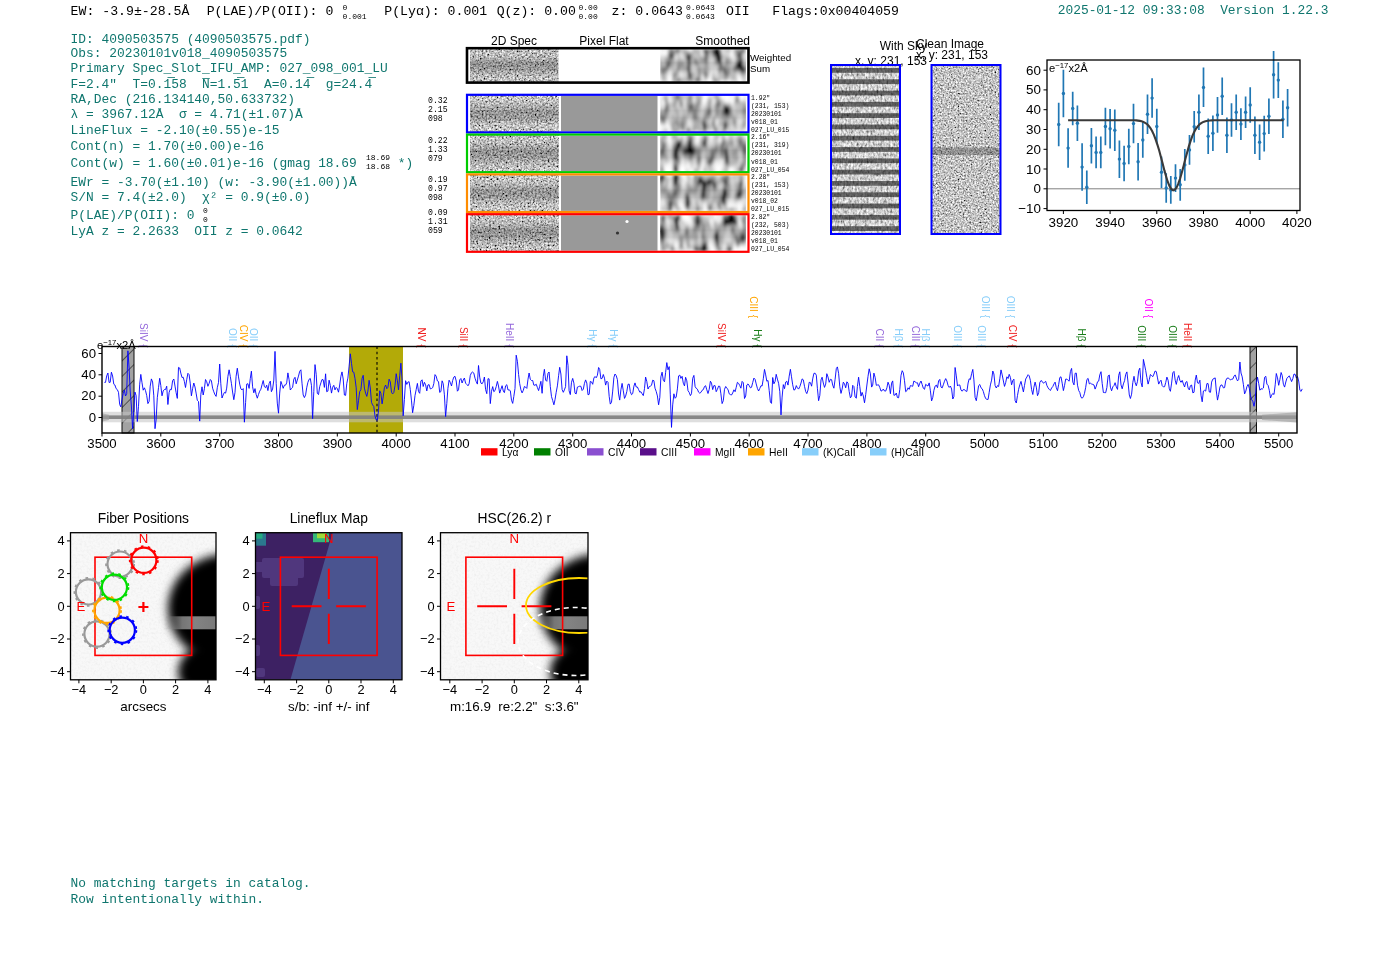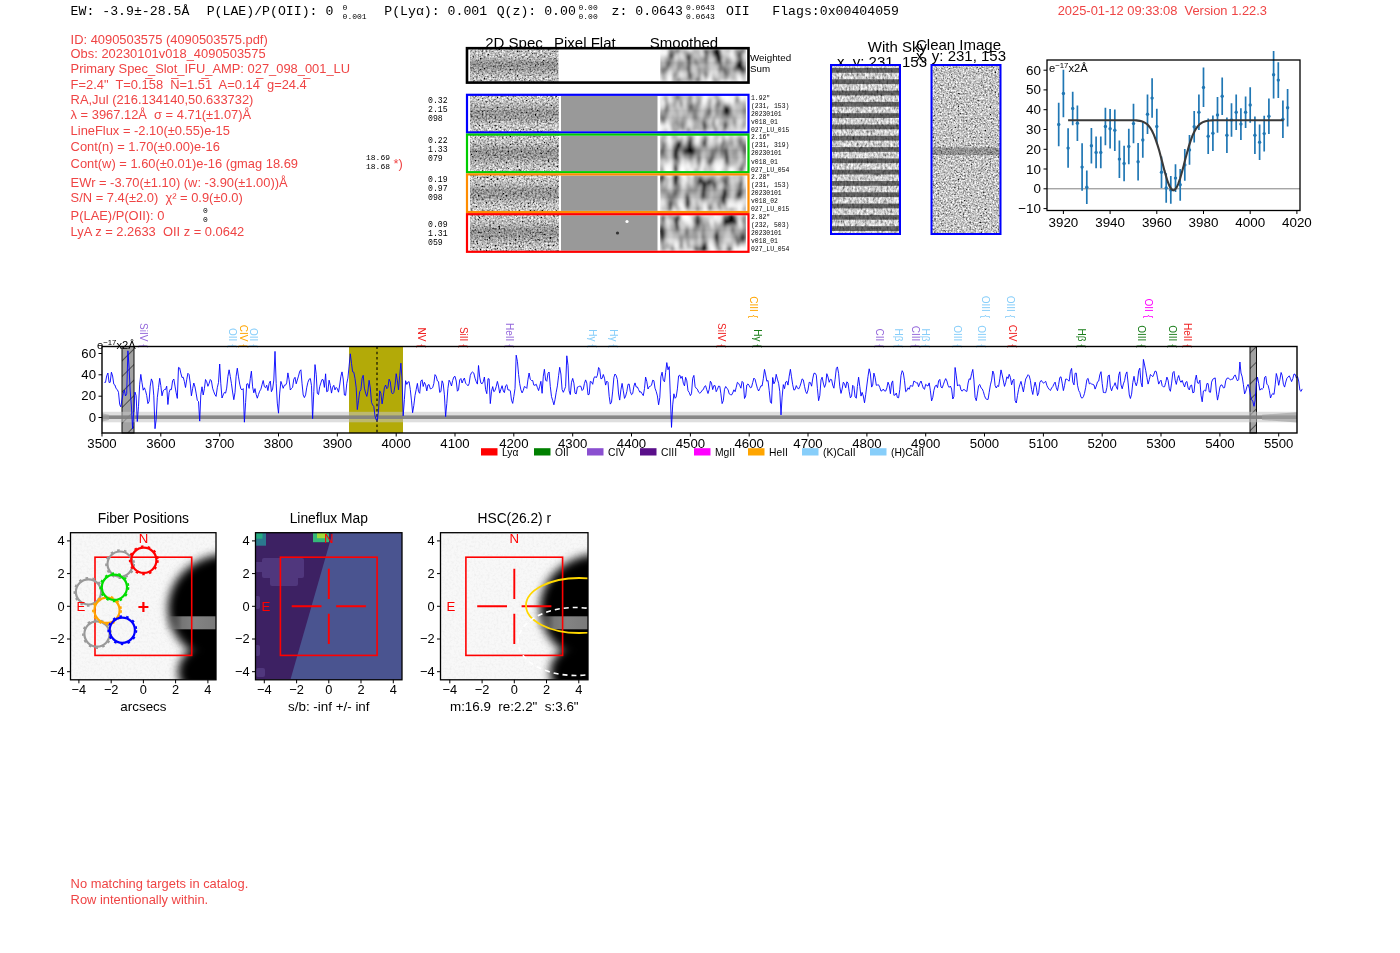--- a/index.html
+++ b/index.html
@@ -1,18 +1,18 @@
 <!DOCTYPE html>
 <html><head><meta charset="utf-8"><style>
 html,body{margin:0;padding:0;background:#fff}
 #pg{position:relative;width:1400px;height:931px;background:#fff;overflow:hidden;font-family:"Liberation Sans",sans-serif}
-.m{position:absolute;font-family:Liberation Sans, sans-serif;font-size:12.9px;line-height:1;color:#ef4444;white-space:pre}
+.m{position:absolute;font-family:Liberation Mono, monospace;font-size:12.9px;line-height:1;color:#0f766e;white-space:pre}
 .m1{position:absolute;font-family:"Liberation Mono",monospace;font-size:13.2px;line-height:1;color:#000;white-space:pre}
 .stk{position:absolute;font-family:"Liberation Mono",monospace;font-size:8px;line-height:9px;color:#000;white-space:pre}
-.t2d{position:absolute;font-size:15px;color:#000;white-space:pre;line-height:1}
+.t2d{position:absolute;font-size:12px;color:#000;white-space:pre;line-height:1}
 .tiny{position:absolute;font-family:"Liberation Mono",monospace;font-size:8.2px;line-height:9px;color:#000;white-space:pre;}
 .rann{position:absolute;font-family:"Liberation Mono",monospace;font-size:6.4px;line-height:8.1px;color:#000;white-space:pre}
 .tk{font-size:13.2px;fill:#000;font-family:"Liberation Sans",sans-serif}
 .tk2{font-size:12.8px;fill:#000;font-family:"Liberation Sans",sans-serif}
 .tk3{font-size:13.4px;fill:#000;font-family:"Liberation Sans",sans-serif}
 .lg{font-size:10.3px;fill:#000;font-family:"Liberation Sans",sans-serif}
 .ne{font-size:13.2px;fill:#ff0000;font-family:"Liberation Sans",sans-serif}
 svg{position:absolute;overflow:visible}
 svg text{font-family:"Liberation Sans",sans-serif}
 </style></head><body>
@@ -26,35 +26,35 @@
 <div class="stk" style="left:578.5px;top:3px">0.00<br>0.00</div>
 <div class="m1" style="left:611.6px;top:5.2px">z: 0.0643</div>
 <div class="stk" style="left:686px;top:3px">0.0643<br>0.0643</div>
 <div class="m1" style="left:726px;top:5.2px">OII</div>
 <div class="m1" style="left:772.3px;top:5.2px">Flags:0x00404059</div>
 <div class="m" style="left:1057.7px;top:5.4px">2025-01-12 09:33:08  Version 1.22.3</div>
 <div class="m" style="left:70.6px;top:33.6px">ID: 4090503575 (4090503575.pdf)</div>
 <div class="m" style="left:70.6px;top:48.2px">Obs: 20230101v018_4090503575</div>
 <div class="m" style="left:70.6px;top:63.4px">Primary Spec_Slot_IFU_AMP: 027_098_001_LU</div>
 <div class="m" style="left:70.6px;top:78.7px">F=2.4"  T=0.1̅58  N̅=1.5̅1  A=0.14̅  g=24.4̅</div>
-<div class="m" style="left:70.6px;top:93.8px">RA,Jul (216.134140,50.633732)</div>
+<div class="m" style="left:70.6px;top:93.8px">RA,Dec (216.134140,50.633732)</div>
 <div class="m" style="left:70.6px;top:109.1px">λ = 3967.12Å  σ = 4.71(±1.07)Å</div>
 <div class="m" style="left:70.6px;top:124.9px">LineFlux = -2.10(±0.55)e-15</div>
 <div class="m" style="left:70.6px;top:140.7px">Cont(n) = 1.70(±0.00)e-16</div>
 <div class="m" style="left:70.6px;top:157.6px">Cont(w) = 1.60(±0.01)e-16 (gmag 18.69</div>
 <div class="m" style="left:70.6px;top:176.8px">EWr = -3.70(±1.10) (w: -3.90(±1.00))Å</div>
 <div class="m" style="left:70.6px;top:192.2px">S/N = 7.4(±2.0)  χ² = 0.9(±0.0)</div>
 <div class="m" style="left:70.6px;top:209.5px">P(LAE)/P(OII): 0</div>
 <div class="m" style="left:70.6px;top:226.0px">LyA z = 2.2633  OII z = 0.0642</div>
 <div class="stk" style="left:366px;top:153.2px">18.69<br>18.68</div>
 <div class="m" style="left:390px;top:157.6px"> *)</div>
 <div class="stk" style="left:203px;top:206.3px">0<br>0</div>
 <div class="t2d" style="left:464px;top:34.5px;width:100px;text-align:center">2D Spec</div>
-<div class="t2d" style="left:554px;top:34.5px;width:100px;text-align:left">Pixel Flat</div>
-<div class="t2d" style="left:634px;top:34.5px;width:100px;text-align:center">Smoothed</div>
+<div class="t2d" style="left:554px;top:34.5px;width:100px;text-align:center">Pixel Flat</div>
+<div class="t2d" style="left:650px;top:34.5px;width:100px;text-align:right">Smoothed</div>
 <svg style="left:440px;top:40px" width="375" height="220" viewBox="440 40 375 220">
       <defs>
 <filter id="fg1" x="0%" y="0%" width="100%" height="100%">
           <feTurbulence type="fractalNoise" baseFrequency="0.55" numOctaves="2" seed="11" stitchTiles="stitch"></feTurbulence>
           <feColorMatrix type="saturate" values="0"></feColorMatrix>
           <feComponentTransfer>
             <feFuncR type="linear" slope="2.3" intercept="-0.62"></feFuncR>
             <feFuncG type="linear" slope="2.3" intercept="-0.62"></feFuncG>
             <feFuncB type="linear" slope="2.3" intercept="-0.62"></feFuncB>
             <feFuncA type="linear" slope="0" intercept="1"></feFuncA>
@@ -147,21 +147,21 @@
       <rect x="561.0" y="215.29999999999998" width="96.5" height="35.4" fill="#999999"></rect>
       <rect x="660.5" y="215.29999999999998" width="85.5" height="35.4" filter="url(#fsm)"></rect>
       <rect x="660.5" y="215.29999999999998" width="85.5" height="35.4" fill="url(#bandv)" opacity="0.5"></rect>
       <rect x="467.0" y="214.2" width="281.5" height="37.599999999999994" fill="none" stroke="#ff0000" stroke-width="2.2"></rect>
       <circle cx="627" cy="221.5" r="1.6" fill="#fff"></circle>
       <circle cx="617.5" cy="233" r="1.6" fill="#333"></circle>
     </svg>
 <div class="tiny" style="left:428px;top:95.5px;width:35px">0.32<br>2.15<br>098</div>
 <div class="tiny" style="left:428px;top:135.5px;width:35px">0.22<br>1.33<br>079</div>
 <div class="tiny" style="left:428px;top:175.0px;width:35px">0.19<br>0.97<br>098</div>
-<div class="tiny" style="left:428px;top:220px;width:35px">0.09<br>1.31<br>059</div>
+<div class="tiny" style="left:428px;top:208px;width:35px">0.09<br>1.31<br>059</div>
 <div class="t2d" style="left:750px;top:52px;font-size:9.8px;line-height:11px">Weighted<br>Sum</div>
 <div class="rann" style="left:751px;top:94.5px">1.92"<br>(231, 153)<br>20230101<br>v018_01<br>027_LU_015</div>
 <div class="rann" style="left:751px;top:134.3px">2.16"<br>(231, 319)<br>20230101<br>v018_01<br>027_LU_054</div>
 <div class="rann" style="left:751px;top:174.1px">2.28"<br>(231, 153)<br>20230101<br>v018_02<br>027_LU_015</div>
 <div class="rann" style="left:751px;top:213.9px">2.82"<br>(232, 503)<br>20230101<br>v018_01<br>027_LU_054</div>
 <div class="t2d" style="left:827px;top:38.5px;width:100px;text-align:right;line-height:15px">With Sky<br>x, y: 231, 153</div>
 <div class="t2d" style="left:916px;top:38.5px;width:100px;line-height:11.5px">Clean Image<br>x, y: 231, 153</div>
 <svg style="left:825px;top:60px" width="185" height="180" viewBox="825 60 185 180">
 <rect x="832" y="66" width="67" height="167" filter="url(#fsky)"></rect>
 <rect x="832" y="68.0" width="67" height="4.8" fill="#111" opacity="0.6"></rect>

